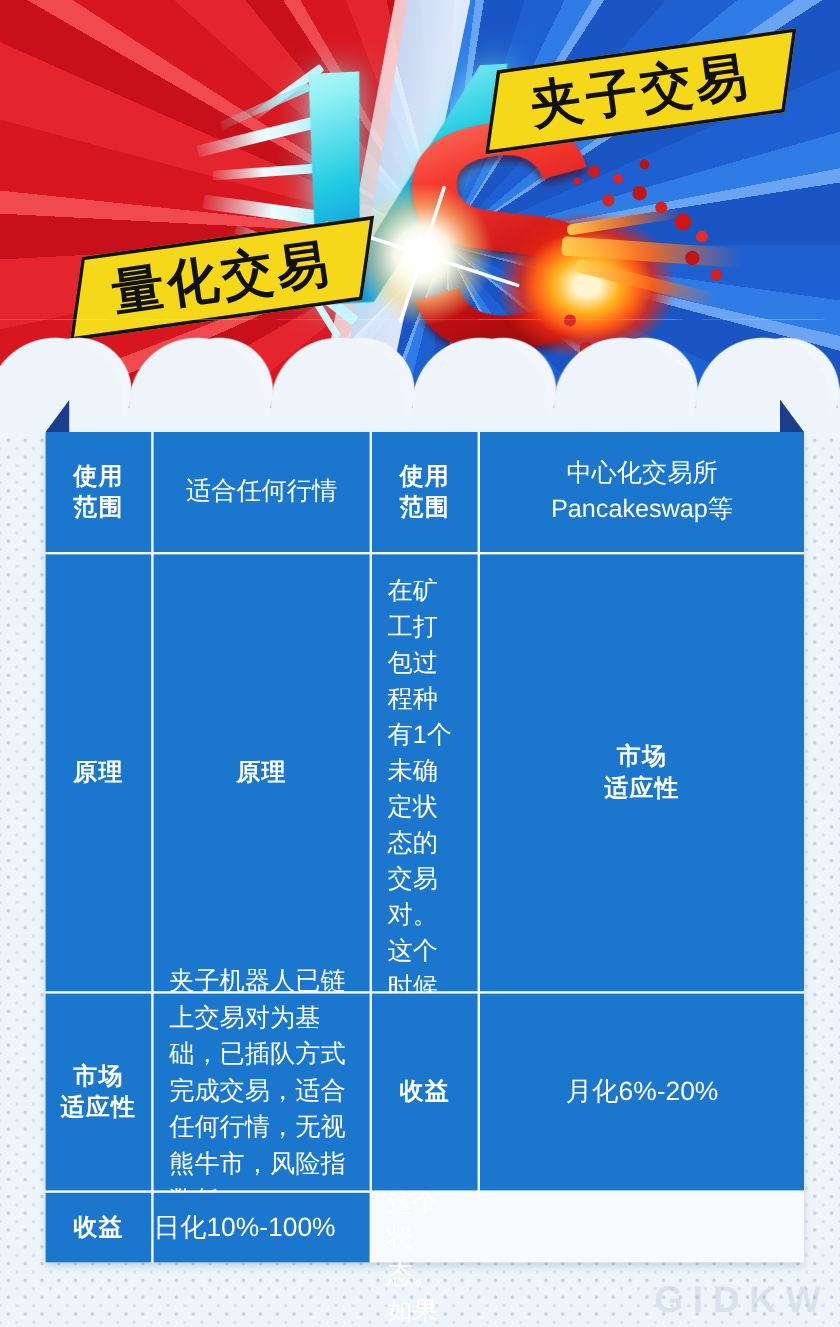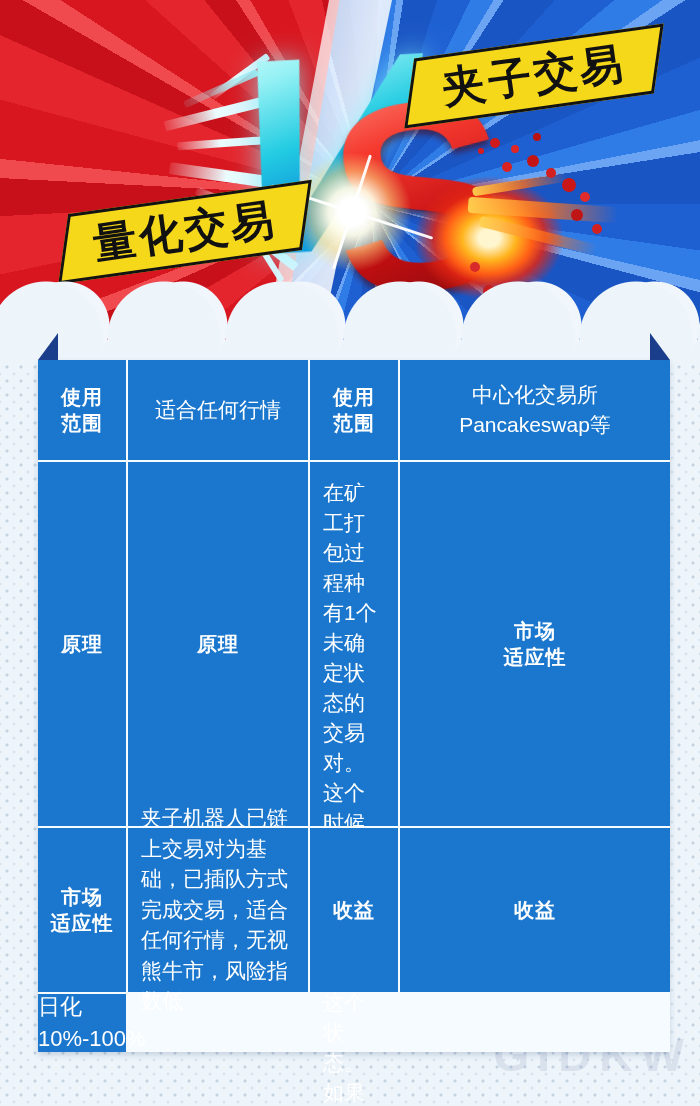--- a/index.html
+++ b/index.html
@@ -73,21 +73,21 @@
                      radial-gradient(#d6e2ee 1.2px,rgba(0,0,0,0) 1.7px);
     background-size:14px 14px,14px 14px;background-position:0 0,7px 7px;z-index:2;}
   .clouds{position:absolute;left:-14px;top:266px;width:730px;height:96px;z-index:3;
     background-image:
       radial-gradient(circle 57px at 60px 72px,#edf4fa 56px,rgba(0,0,0,0) 57px),
       radial-gradient(circle 45px at 20px 60px,#f0f6fb 44px,rgba(0,0,0,0) 45px),
       linear-gradient(rgba(0,0,0,0) 74px,#edf4fa 74px);
     background-size:118px 96px,118px 96px,100% 100%;
     background-position:0 0,59px 0,0 0;background-repeat:repeat-x,repeat-x,no-repeat;}
 
-  .watermark{position:absolute;right:8px;bottom:24px;z-index:4;font-weight:900;font-size:46px;
+  .watermark{position:absolute;right:8px;bottom:5px;z-index:4;font-weight:900;font-size:31px;
     letter-spacing:8px;color:rgba(140,160,185,.22);}
 
   
   .table-panel{position:absolute;left:38px;top:360px;width:632px;z-index:5;}
   .fold{position:absolute;top:-27px;width:20px;height:27px;background:#1a3e8c;}
   .fold-l{left:0;clip-path:polygon(100% 0,100% 100%,0 100%);}
   .fold-r{right:0;clip-path:polygon(0 0,100% 100%,0 100%);}
   .grid{display:grid;grid-template-columns:88px 180px 88px 270px;
     grid-template-rows:100px 364px 164px 58px;gap:2px;background:#f6fbff;
     box-shadow:0 3px 6px rgba(30,60,110,.18);}
@@ -158,19 +158,20 @@
       <div class="cell lbl">原理</div>
       <div class="cell val val-p val-top">在矿工打包过程种有1个未确定状态的交易对。这个时候GIDS机器人就可监听到这个状态。如果有大额交易必然会引起币价上涨，此时GIDS机器人会快速通过提高GAS费或者加快区块燃烧以人类300倍的速度提前买入，插队在大户前面，使大户以更高的价格买入了代币此时GIDS机器人毫级的套利就完成</div>
 
       <div class="cell lbl">市场
 适应性</div>
       <div class="cell lbl">市场
 适应性</div>
       <div class="cell val val-p">夹子机器人已链上交易对为基础，已插队方式完成交易，适合任何行情，无视熊牛市，风险指数低</div>
 
       <div class="cell lbl">收益</div>
+      <div class="cell val val-num-c">月化6%-20%</div>
       <div class="cell lbl">收益</div>
       <div class="cell val val-num">日化10%-100%</div>
 
     </div>
   </div>
 
 </div>
 
 </body></html>

